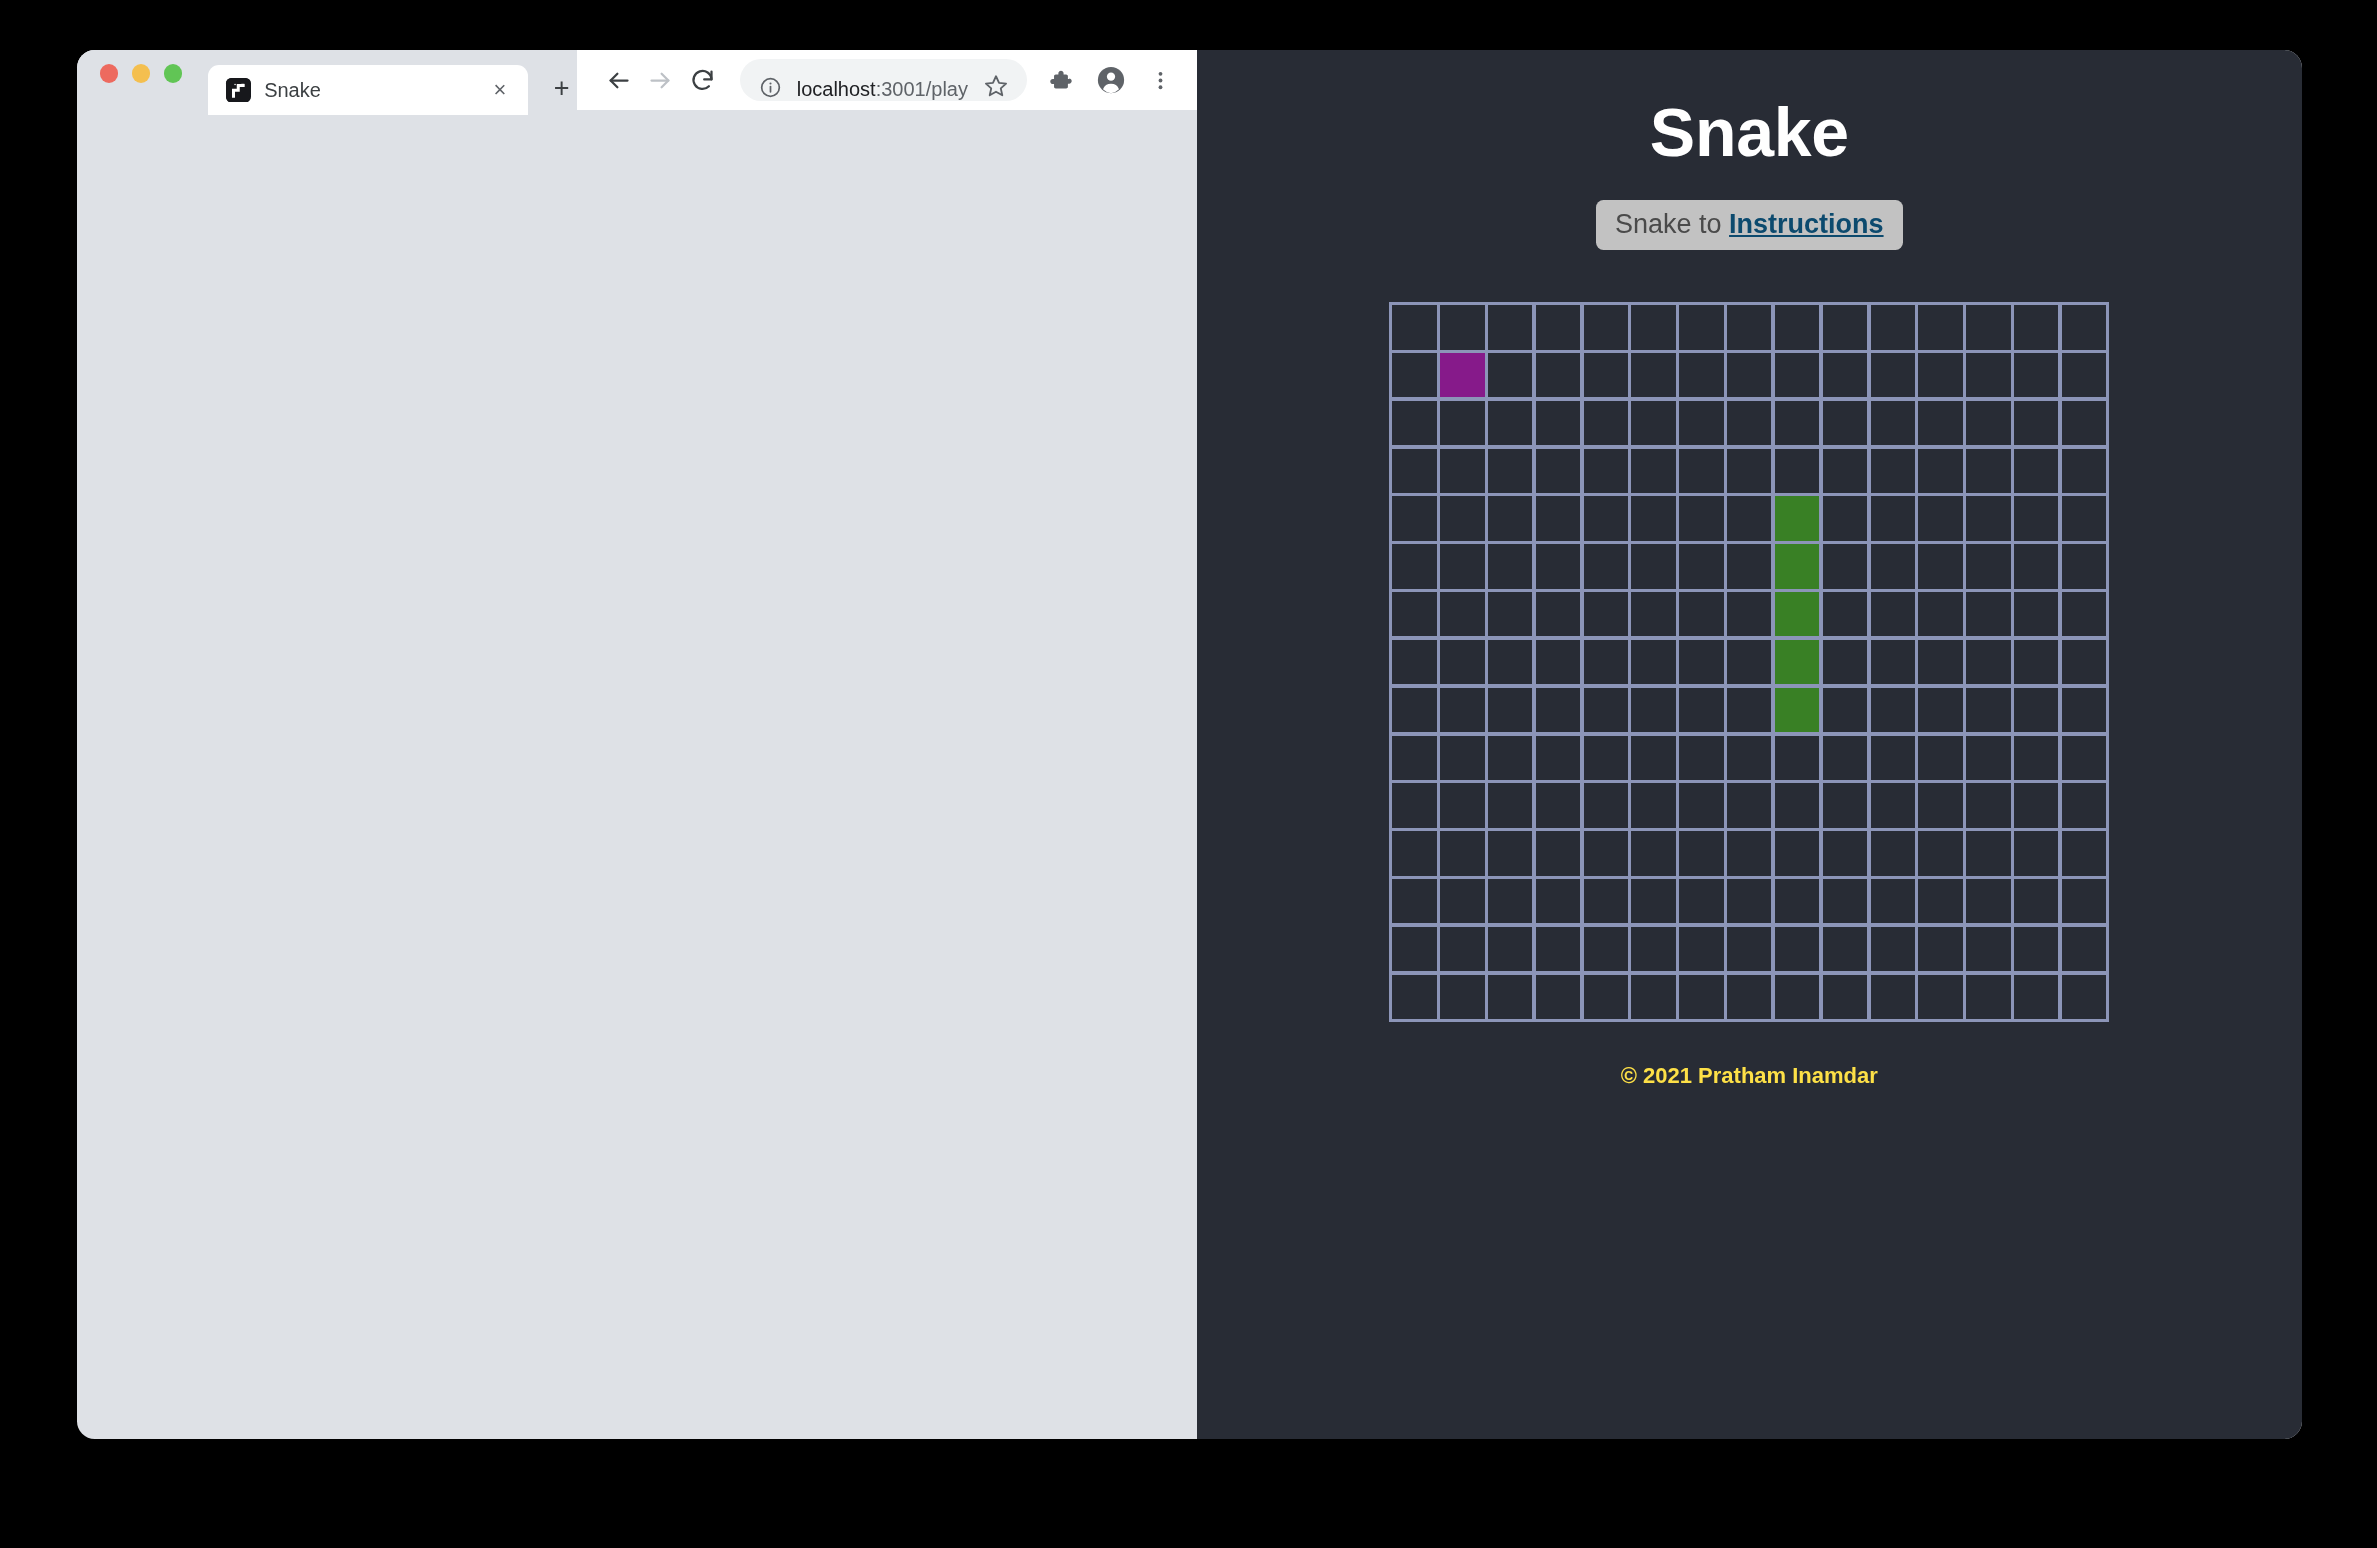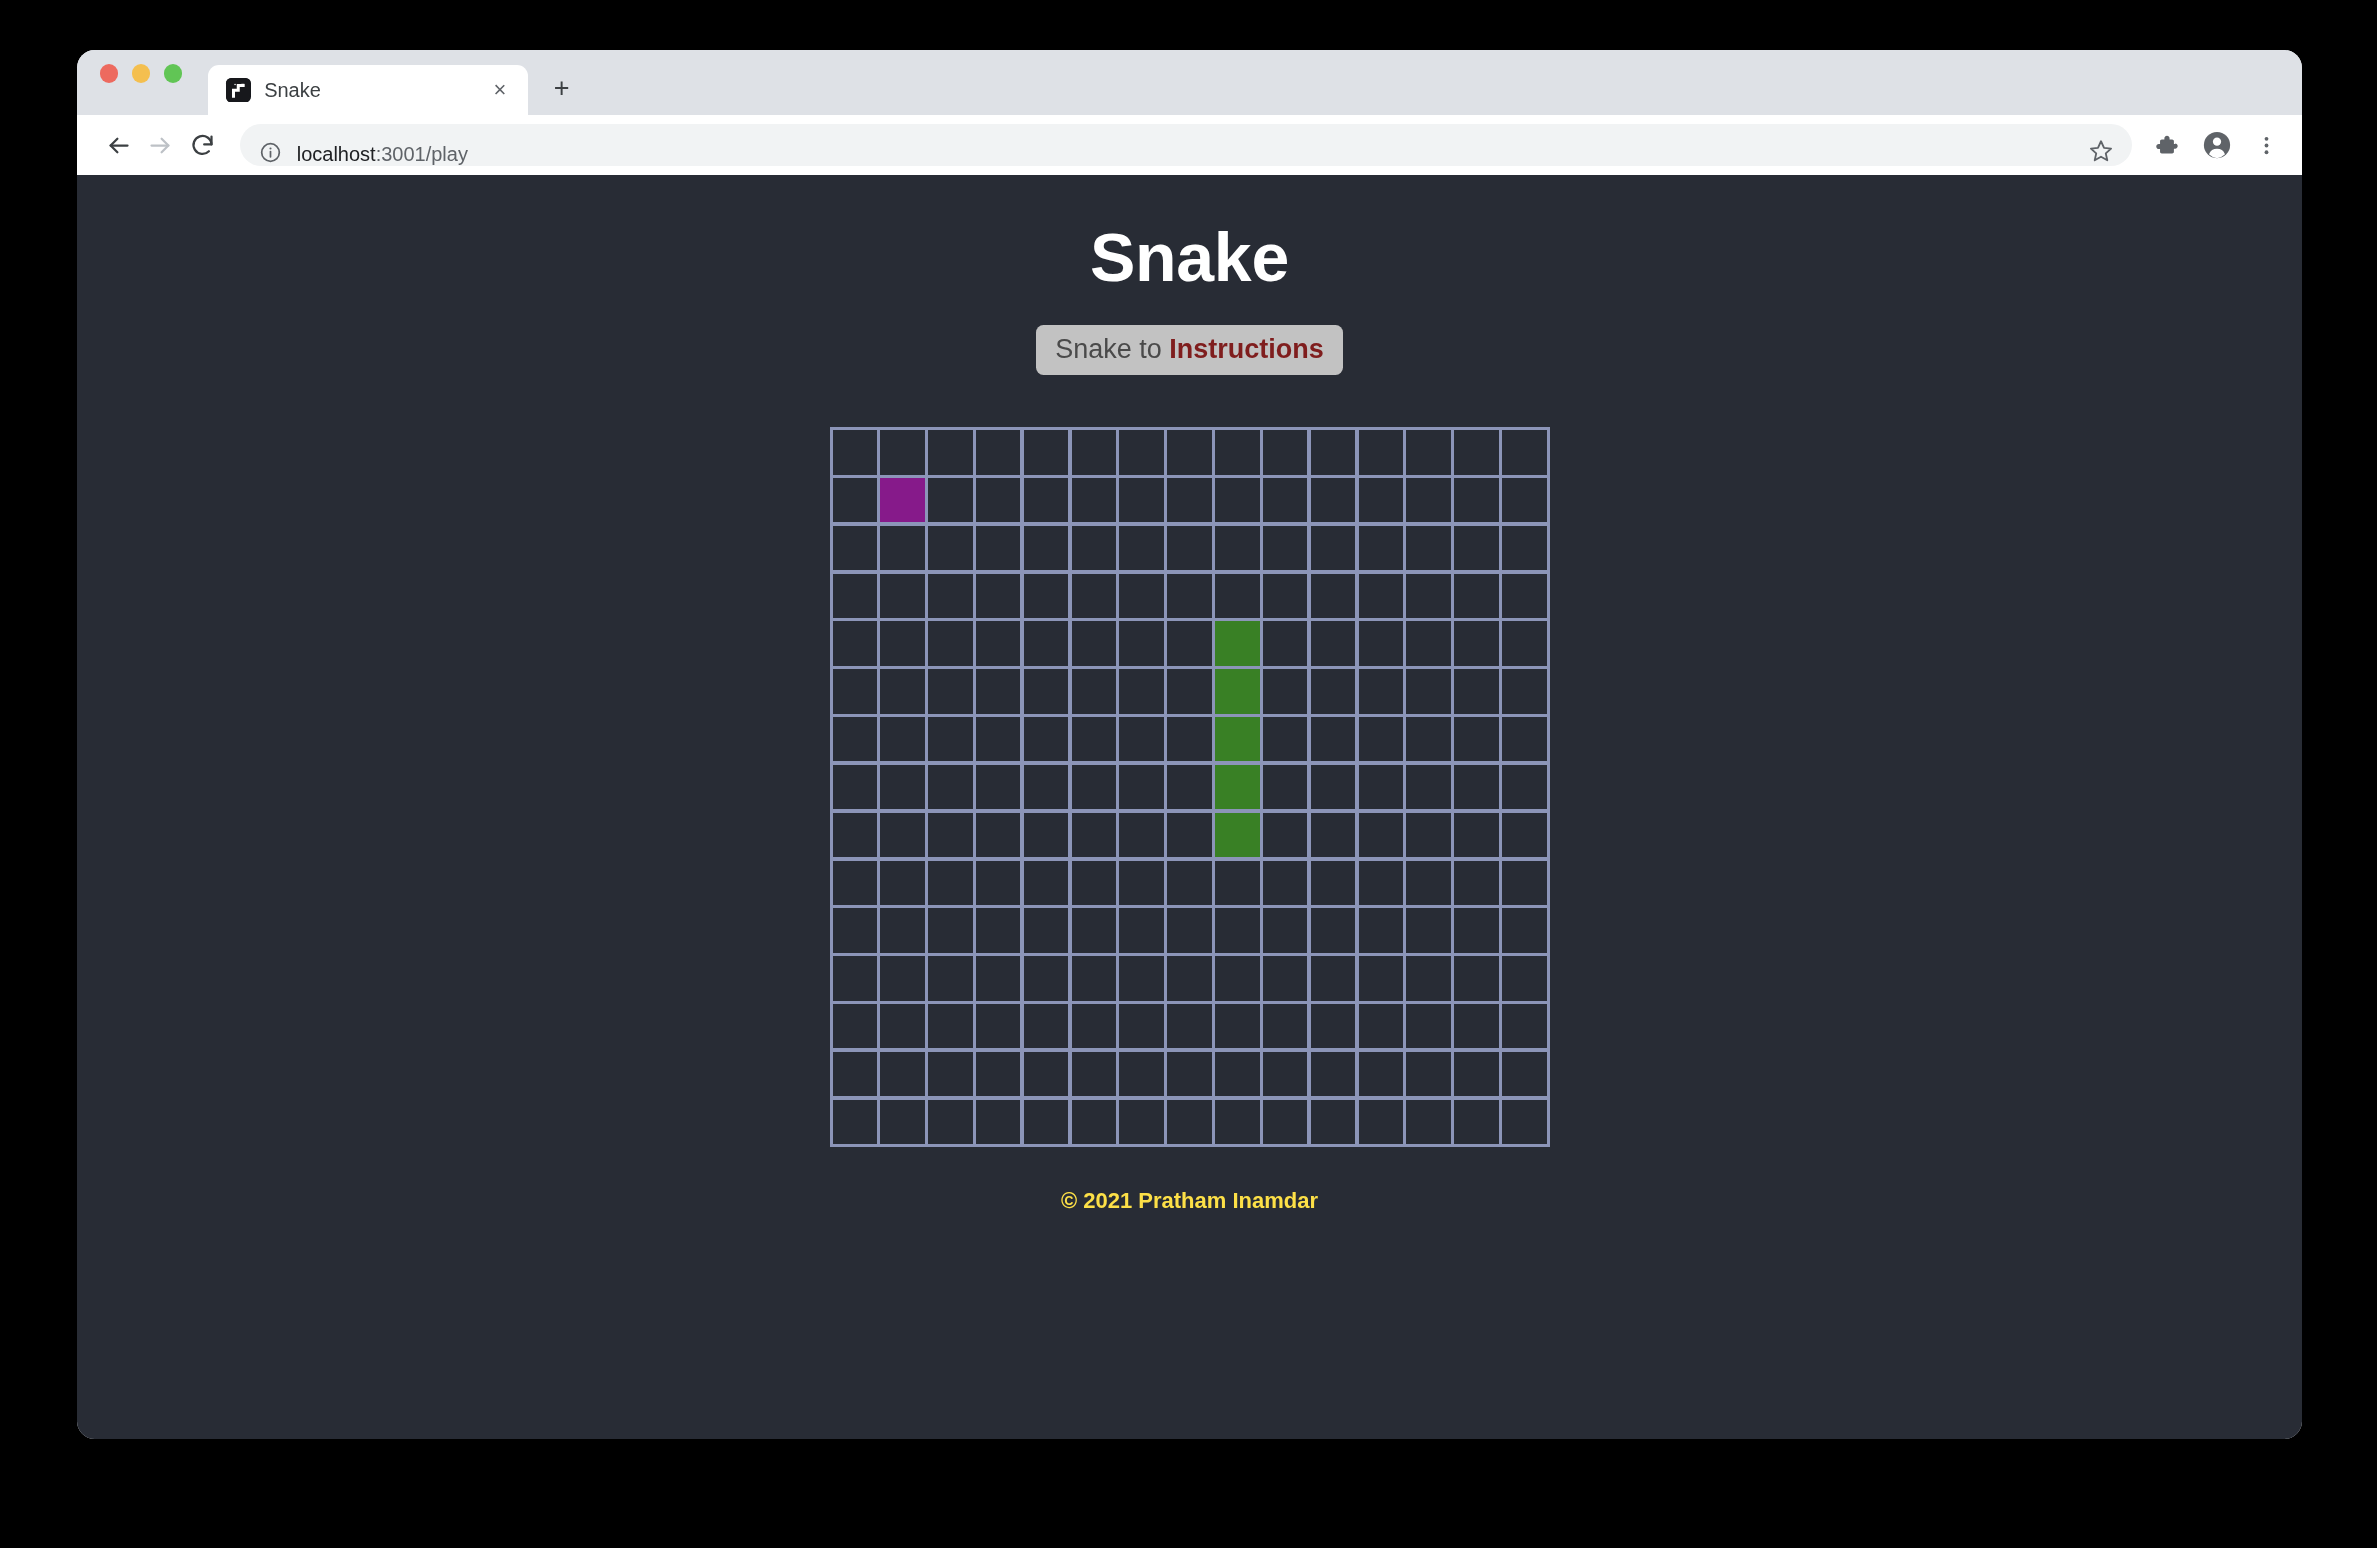--- a/index.html
+++ b/index.html
@@ -16,21 +16,21 @@
   .browser-window {
     position: absolute;
     left: 77px;
     top: 50px;
     width: 2225px;
     height: 1389px;
     border-radius: 17.7px;
     overflow: hidden;
     background: #dee1e6;
     display: flex;
-    flex-direction: column;
+    flex-direction: row;
   }
 
   
   .tab-strip {
     height: 65px;
     background: #dee1e6;
     display: flex;
     align-items: flex-end;
     padding-left: 23px;
     flex: 0 0 auto;
@@ -174,21 +174,21 @@
     background: #c2c2c2;
     color: #4a4a4a;
     border: none;
     border-radius: 7.5px;
     padding: 11px 19px 12.3px;
     font-size: 27px;
     font-family: "Liberation Sans", sans-serif;
     line-height: 1;
     cursor: pointer;
   }
-  .back-btn .strong { font-weight: bold; color: #7f1d1d; }
+  .back-btn .strong { font-weight: bold; color: #0c4a6e; text-decoration: underline; }
 
   .score {
     margin-top: 39px;
     font-size: 59px;
     font-weight: bold;
     color: #ffffff;
     line-height: 1.1;
   }
 
   

